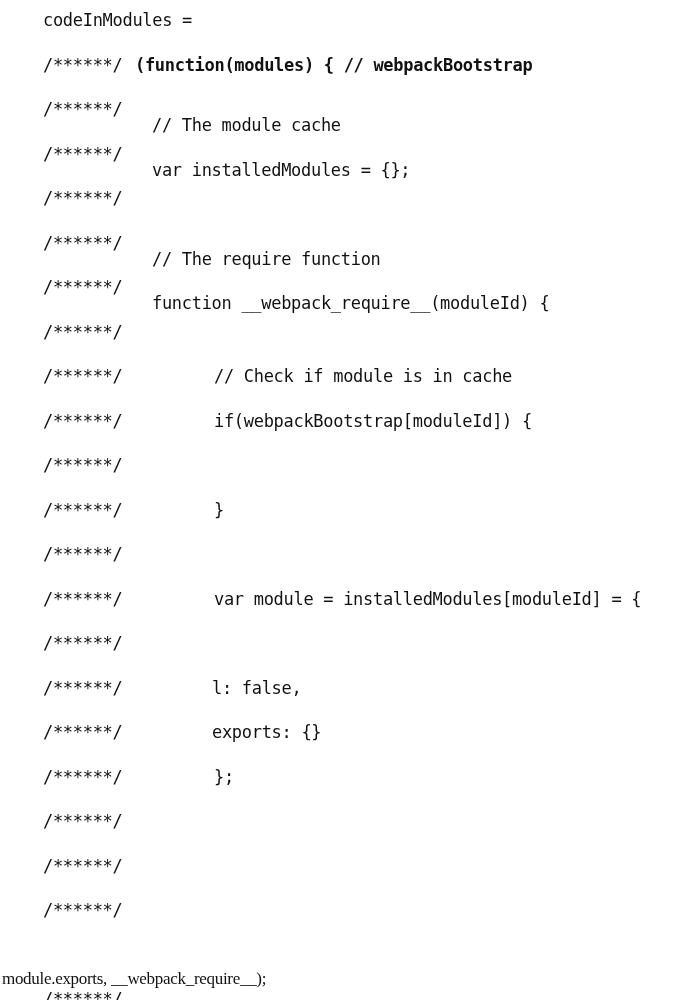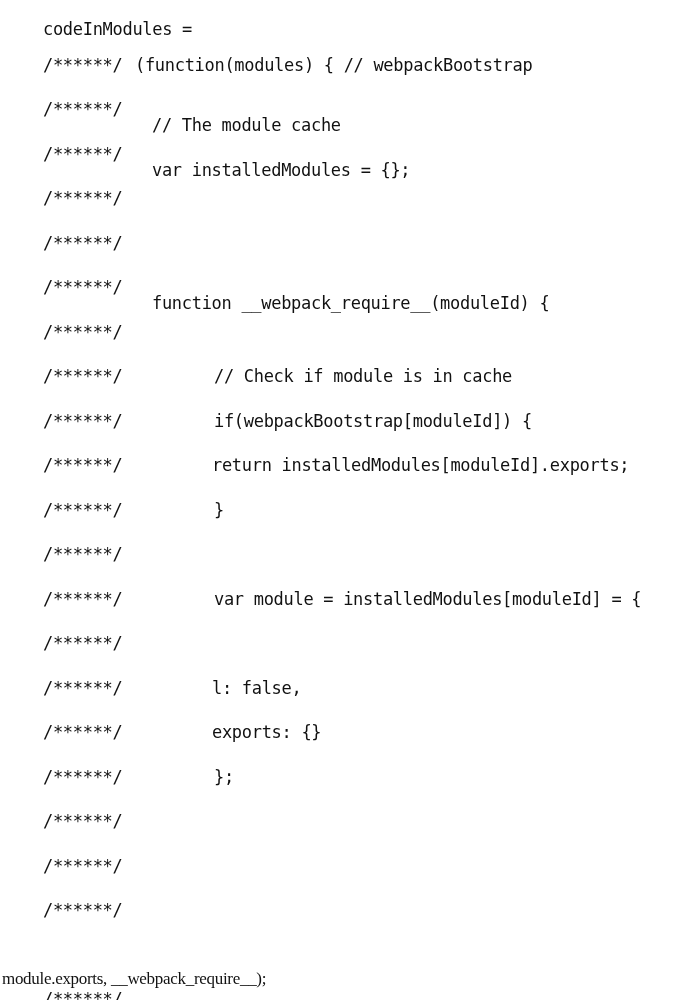--- a/index.html
+++ b/index.html
@@ -34,41 +34,41 @@
   .marker {
     position: absolute;
     left: 43px;
     top: 0;
   }
   .code {
     position: absolute;
     top: 0;
   }
   .lvl-0 { left: 43px; }
-  .lvl-h { left: 135px; }
+  .lvl-h { left: 135px; font-weight: bold; }
   .lvl-1 { left: 152px; margin-top: 16px; }
   .lvl-2 { left: 182px; margin-left: 32px; }
   .lvl-3 { left: 212px; }
   .lvl-wrap { left: 2px; }
 </style>
 </head>
 <body>
 
 <div class="code-doc" id="code-doc">
-    <div class="line" style="top: 8px; width: 557px; margin-top: 9px;"><span class="code lvl-0">codeInModules =</span></div>
+    <div class="line" style="top: 8px; width: 557px;"><span class="code lvl-0">codeInModules =</span></div>
     <div class="line" style="top: 52.5px; width: 679px;"><span class="marker">/******/</span><span class="code lvl-h">(function(modules) { // webpackBootstrap</span></div>
     <div class="line" style="top: 97px; width: 679px;"><span class="marker">/******/</span><span class="code lvl-1">// The module cache</span></div>
     <div class="line" style="top: 141.5px; width: 679px;"><span class="marker">/******/</span><span class="code lvl-1">var installedModules = {};</span></div>
     <div class="line" style="top: 186px; width: 679px;"><span class="marker">/******/</span><span class="code lvl-1"></span></div>
-    <div class="line" style="top: 230.5px; width: 679px;"><span class="marker">/******/</span></div>
+    <div class="line" style="top: 230.5px; width: 679px;"><span class="marker">/******/</span><span class="code lvl-1">// The require function</span></div>
     <div class="line" style="top: 275px; width: 679px;"><span class="marker">/******/</span><span class="code lvl-1">function __webpack_require__(moduleId) {</span></div>
     <div class="line" style="top: 319.5px; width: 679px;"><span class="marker">/******/</span><span class="code lvl-1"></span></div>
     <div class="line" style="top: 364px; width: 679px;"><span class="marker">/******/</span><span class="code lvl-2">// Check if module is in cache</span></div>
     <div class="line" style="top: 408.5px; width: 679px;"><span class="marker">/******/</span><span class="code lvl-2">if(webpackBootstrap[moduleId]) {</span></div>
-    <div class="line" style="top: 453px; width: 679px;"><span class="marker">/******/</span><span class="code lvl-3">return installedModules[moduleId].exports;</span></div>
+    <div class="line" style="top: 453px; width: 679px;"><span class="marker">/******/</span></div>
     <div class="line" style="top: 497.5px; width: 679px;"><span class="marker">/******/</span><span class="code lvl-2">}</span></div>
     <div class="line" style="top: 542px; width: 679px;"><span class="marker">/******/</span></div>
     <div class="line" style="top: 586.5px; width: 679px;"><span class="marker">/******/</span><span class="code lvl-2">var module = installedModules[moduleId] = {</span></div>
     <div class="line" style="top: 631px; width: 679px;"><span class="marker">/******/</span></div>
     <div class="line" style="top: 675.5px; width: 679px;"><span class="marker">/******/</span><span class="code lvl-3">l: false,</span></div>
     <div class="line" style="top: 720px; width: 679px;"><span class="marker">/******/</span><span class="code lvl-3">exports: {}</span></div>
     <div class="line" style="top: 764.5px; width: 679px;"><span class="marker">/******/</span><span class="code lvl-2">};</span></div>
     <div class="line" style="top: 809px; width: 679px;"><span class="marker">/******/</span><span class="code lvl-2"></span></div>
     <div class="line" style="top: 853.5px; width: 679px;"><span class="marker">/******/</span></div>
     <div class="line" style="top: 898px; width: 679px;"><span class="marker">/******/</span></div>

